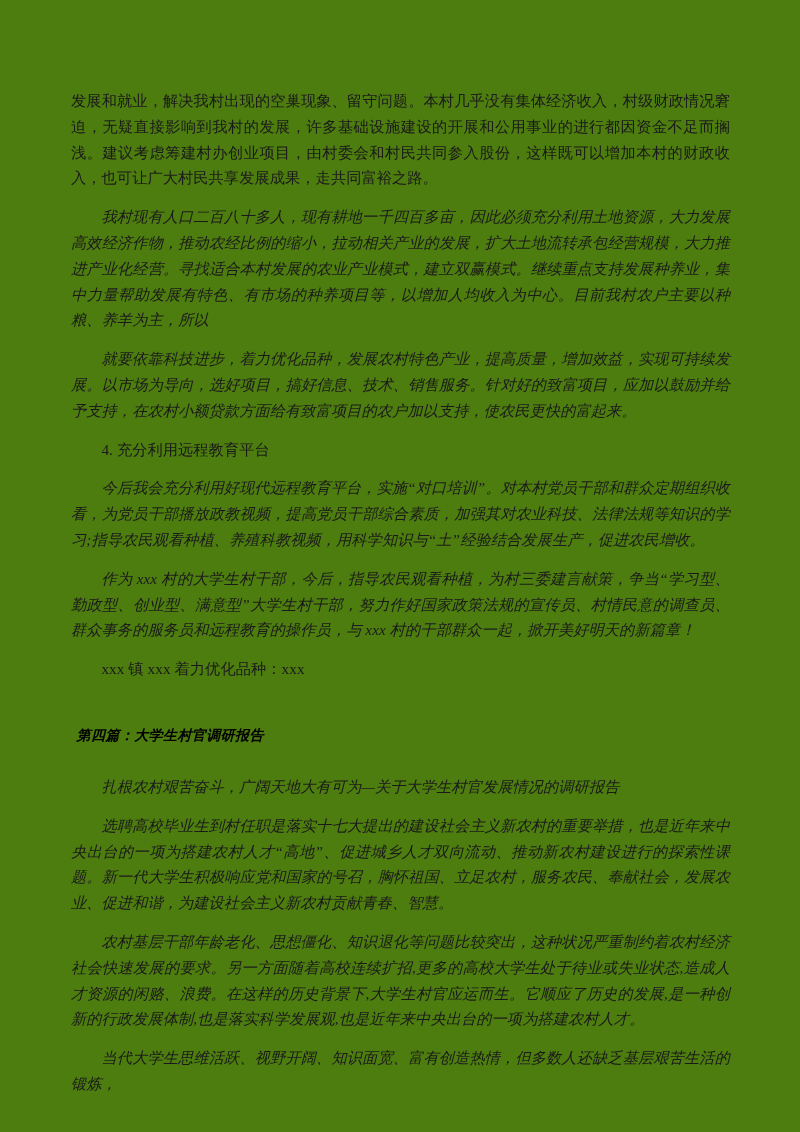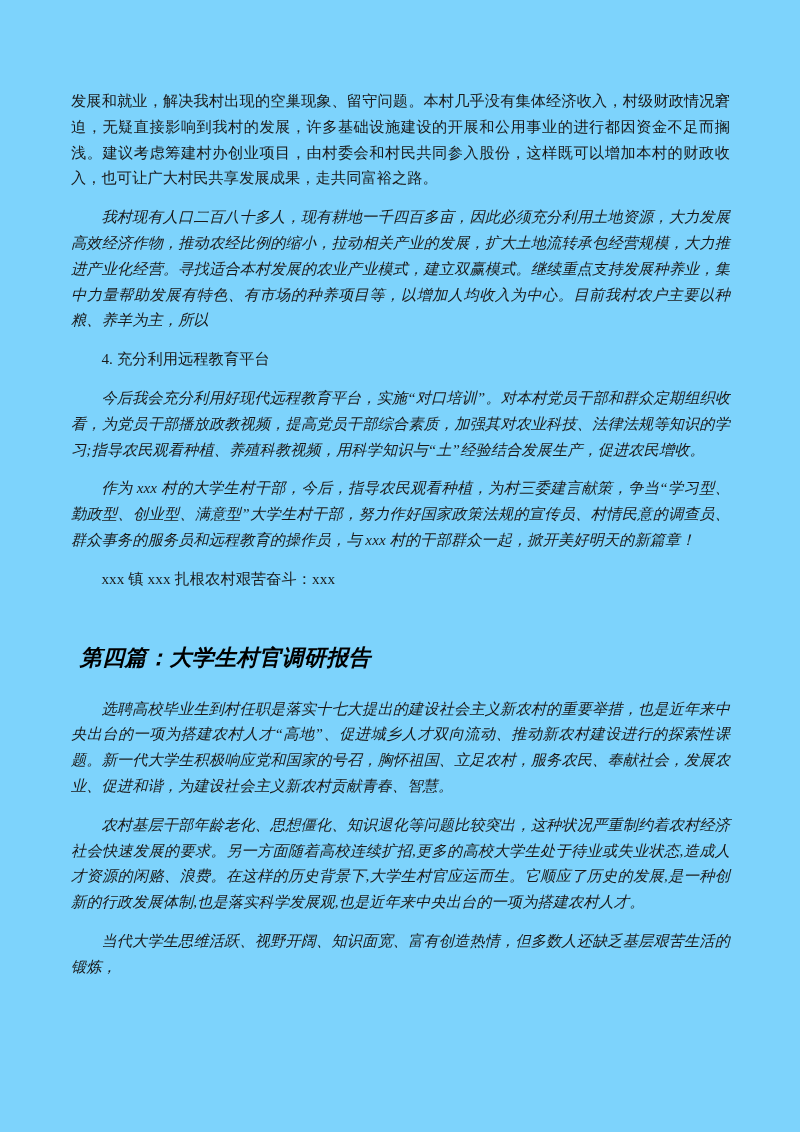--- a/index.html
+++ b/index.html
@@ -12,21 +12,21 @@
     height: 1132px;
     overflow: hidden;
     font-family: "Liberation Serif", "DejaVu Serif", serif;
     color: #1a1a1a;
     -webkit-font-smoothing: none;
   }
   .page {
     position: relative;
     width: 800px;
     height: 1132px;
-    background: #7dd3fc;
+    background: #4d7c0f;
     box-sizing: border-box;
     padding: 88px 70px 0 71px;
   }
   .doc-body {
     width: 659px;
   }
   p.para {
     margin: 0 0 13px 0;
     font-size: 15.2px;
     line-height: 25.8px;
@@ -47,24 +47,24 @@
     text-indent: 2em;
   }
   p.indent-date {
     text-indent: 0;
   }
   p.heading-num {
     text-indent: 2em;
     margin: 0 0 13px 0;
   }
   h2.section-title {
-    margin: 12px 0 14px 0;
+    margin: 0 0 14px 0;
     padding: 0;
     font-family: "Liberation Serif", "DejaVu Serif", serif;
-    font-size: 22px;
+    font-size: 14px;
     line-height: 30px;
     font-weight: bold;
     font-style: italic;
     letter-spacing: 0.4px;
     text-indent: 0.4em;
     color: #000000;
   }
   .gap-before-heading { height: 26px; }
   .gap-small { height: 9px; }
 </style>
@@ -72,36 +72,38 @@
 <body>
 
 <div class="page">
   <div class="doc-body">
 
     <p class="para noindent">发展和就业，解决我村出现的空巢现象、留守问题。本村几乎没有集体经济收入，村级财政情况窘迫，无疑直接影响到我村的发展，许多基础设施建设的开展和公用事业的进行都因资金不足而搁浅。建议考虑筹建村办创业项目，由村委会和村民共同参入股份，这样既可以增加本村的财政收入，也可让广大村民共享发展成果，走共同富裕之路。</p>
 
 
     <p class="para indent2">我村现有人口二百八十多人，现有耕地一千四百多亩，因此必须充分利用土地资源，大力发展高效经济作物，推动农经比例的缩小，拉动相关产业的发展，扩大土地流转承包经营规模，大力推进产业化经营。寻找适合本村发展的农业产业模式，建立双赢模式。继续重点支持发展种养业，集中力量帮助发展有特色、有市场的种养项目等，以增加人均收入为中心。目前我村农户主要以种粮、养羊为主，所以</p>
 
+    <p class="para indent2">就要依靠科技进步，着力优化品种，发展农村特色产业，提高质量，增加效益，实现可持续发展。以市场为导向，选好项目，搞好信息、技术、销售服务。针对好的致富项目，应加以鼓励并给予支持，在农村小额贷款方面给有致富项目的农户加以支持，使农民更快的富起来。</p>
 
     <p class="para heading-num">4. 充分利用远程教育平台</p>
 
     <p class="para indent2">今后我会充分利用好现代远程教育平台，实施“对口培训”。对本村党员干部和群众定期组织收看，为党员干部播放政教视频，提高党员干部综合素质，加强其对农业科技、法律法规等知识的学习;指导农民观看种植、养殖科教视频，用科学知识与“土”经验结合发展生产，促进农民增收。</p>
 
     <p class="para indent2">作为 xxx 村的大学生村干部，今后，指导农民观看种植，为村三委建言献策，争当“学习型、勤政型、创业型、满意型”大学生村干部，努力作好国家政策法规的宣传员、村情民意的调查员、群众事务的服务员和远程教育的操作员，与 xxx 村的干部群众一起，掀开美好明天的新篇章！</p>
 
-    <p class="para indent-sig">xxx 镇 xxx 扎根农村艰苦奋斗：xxx</p>
+    <p class="para indent-sig">xxx 镇 xxx 着力优化品种：xxx</p>
 
 
     <div class="gap-before-heading"></div>
 
     <h2 class="section-title">第四篇：大学生村官调研报告</h2>
 
     <div class="gap-small"></div>
 
+    <p class="para indent2">扎根农村艰苦奋斗，广阔天地大有可为—关于大学生村官发展情况的调研报告</p>
 
     <p class="para indent2">选聘高校毕业生到村任职是落实十七大提出的建设社会主义新农村的重要举措，也是近年来中央出台的一项为搭建农村人才“高地”、促进城乡人才双向流动、推动新农村建设进行的探索性课题。新一代大学生积极响应党和国家的号召，胸怀祖国、立足农村，服务农民、奉献社会，发展农业、促进和谐，为建设社会主义新农村贡献青春、智慧。</p>
 
     <p class="para indent2">农村基层干部年龄老化、思想僵化、知识退化等问题比较突出，这种状况严重制约着农村经济社会快速发展的要求。另一方面随着高校连续扩招,更多的高校大学生处于待业或失业状态,造成人才资源的闲赂、浪费。在这样的历史背景下,大学生村官应运而生。它顺应了历史的发展,是一种创新的行政发展体制,也是落实科学发展观,也是近年来中央出台的一项为搭建农村人才。</p>
 
     <p class="para indent2">当代大学生思维活跃、视野开阔、知识面宽、富有创造热情，但多数人还缺乏基层艰苦生活的锻炼，</p>
 
   </div>
 </div>
 

